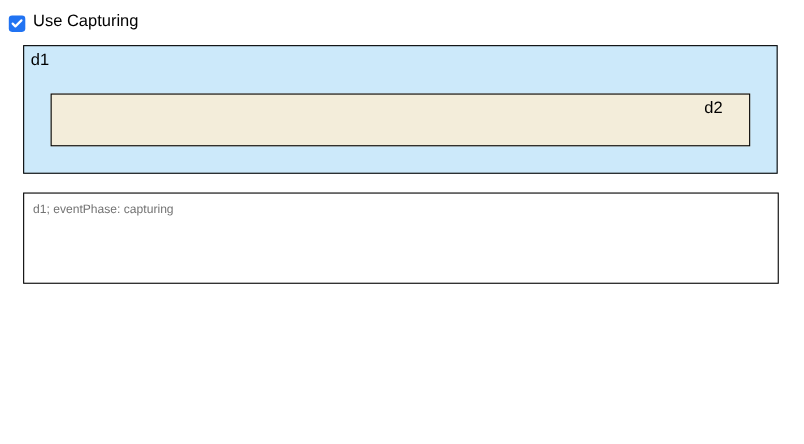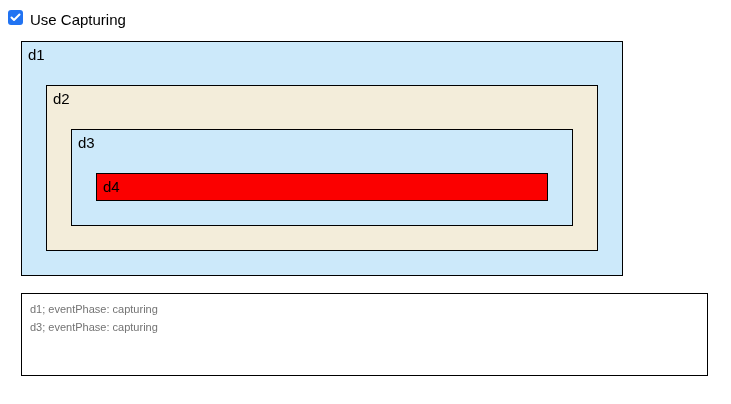--- a/index.html
+++ b/index.html
@@ -22,21 +22,21 @@
     position: relative;
     width: 731px;
     height: 404px;
     background: #ffffff;
     overflow: hidden;
   }
 
   
   .checkbox-row {
     display: flex;
-    align-items: flex-start;
+    align-items: flex-end;
     gap: 7px;
     margin: 10px 0 0 8px;
     height: 19px;
     cursor: pointer;
     width: max-content;
   }
   .checkbox {
     width: 15px;
     height: 15px;
     border-radius: 3px;
@@ -57,22 +57,22 @@
   .box {
     border: 1px solid var(--border);
     padding: 3px 24px 24px 6px;
   }
   .box-label {
     font-size: 15px;
     line-height: 19px;
     color: #000;
   }
   .box .box { margin: 21px 0 0 18px; }
-  #d1 { margin: 12px 0 0 21px; width: 602px; background: var(--blue); }
-  #d2 { background: var(--beige); }
+  #d1 { margin: 12px 0 0 21px; width: 686px; background: var(--blue); }
+  #d2 { background: var(--beige); text-align: right; }
   #d3 { background: var(--blue); }
   #d4 { background: var(--red); padding: 3px 6px 4px 6px; }
 
   
   .log-panel {
     margin: 17px 0 0 21px;
     width: 687px;
     height: 83px;
     border: 1px solid var(--border);
     background: #ffffff;
@@ -97,27 +97,20 @@
         <polyline points="1.5,4.5 4,7 9.5,1.5" fill="none" stroke="#ffffff" stroke-width="2" stroke-linecap="round" stroke-linejoin="round"></polyline>
       </svg>
     </span>
     <span class="checkbox-label">Use Capturing</span>
   </label>
 
   <div class="box" id="d1">
     <div class="box-label">d1</div>
     <div class="box" id="d2">
       <div class="box-label">d2</div>
-      <div class="box" id="d3">
-        <div class="box-label">d3</div>
-        <div class="box" id="d4">
-          <div class="box-label">d4</div>
-        </div>
-      </div>
     </div>
   </div>
 
   <div class="log-panel">
     <div class="log-line">d1; eventPhase: capturing</div>
-    <div class="log-line">d3; eventPhase: capturing</div>
   </div>
 
 </div>
 
 </body></html>

